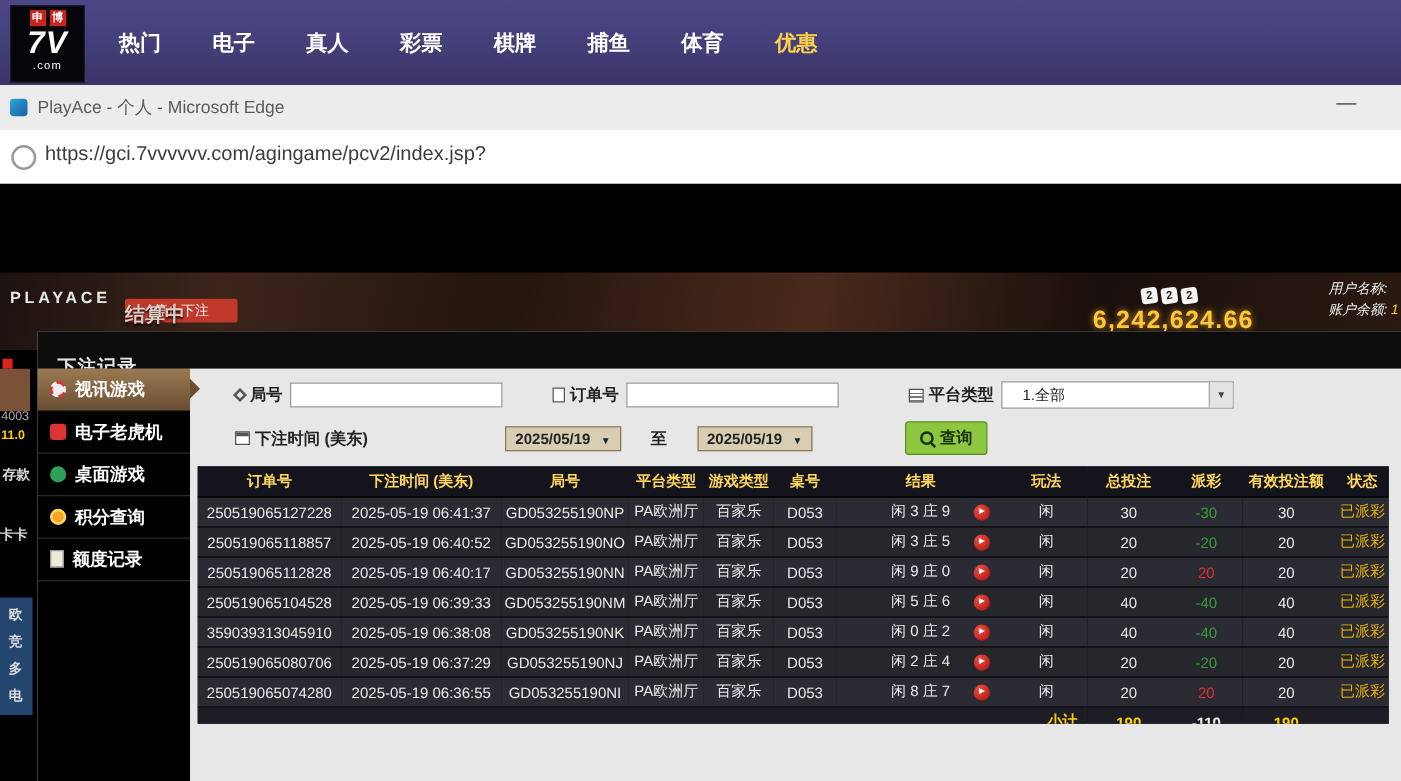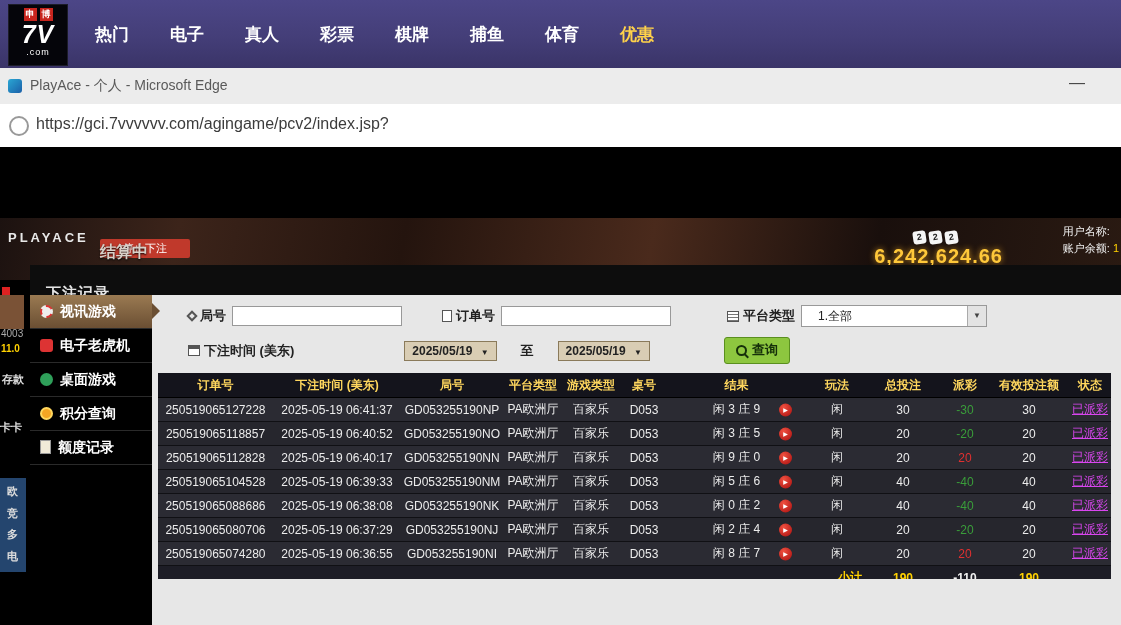--- a/index.html
+++ b/index.html
@@ -37,21 +37,21 @@
     background:linear-gradient(100deg,#1c1210 0%,#3c241a 16%,#24140e 36%,#4a2a1c 58%,#190f0c 78%,#2a1a12 100%);}
   .brand{position:absolute;left:8px;top:12px;color:#e8e8e8;font-size:13px;font-weight:bold;letter-spacing:3px;}
   .stopbtn{position:absolute;left:100px;top:21px;background:#c0392b;color:#fff;font-size:11px;
     padding:2px 23px;border-radius:2px;cursor:pointer;}
   .settling{position:absolute;left:100px;top:24px;color:#d8d0c8;font-size:16px;font-weight:bold;text-shadow:0 1px 2px #000;}
   .dice{position:absolute;right:160px;top:8px;}
   .die{width:13px;height:13px;background:#f5f5f5;border-radius:3px;color:#222;font-size:9px;font-weight:bold;
     text-align:center;line-height:13px;display:inline-block;margin-right:3px;transform:rotate(-8deg);}
   .jackpot{position:absolute;right:118px;top:27px;color:#ffc83a;font-size:20px;font-weight:bold;
     letter-spacing:1px;text-shadow:0 0 6px rgba(255,180,40,.8);}
-  .uinfo{position:absolute;right:2px;top:5px;font-size:11px;color:#f0f0f0;line-height:17px;white-space:nowrap;}
+  .uinfo{position:absolute;right:2px;top:5px;font-size:11px;color:#f0f0f0;line-height:17px;white-space:nowrap;font-style:italic;}
   .uinfo .uval{color:#ffd100;}
   
   .avatar-frag{position:absolute;left:0;top:295px;width:24px;height:34px;background:#7a5236;z-index:1;}
   .reddot{position:absolute;left:2px;top:287px;width:8px;height:8px;background:#d22;z-index:1;}
   .bluestrip{position:absolute;left:0;top:478px;width:26px;height:94px;background:#24456e;z-index:1;}
   .frag{position:absolute;color:#ddd;font-size:11px;z-index:1;font-weight:bold;}
   .frag0{left:1px;top:328px;color:#aaa;font-size:10px;font-weight:normal;}
   .frag1{left:1px;top:343px;color:#ffd100;font-size:10px;}
   .frag2{left:2px;top:372px;}
   .frag3{left:0;top:420px;}
@@ -109,21 +109,21 @@
   td{height:21px;text-align:center;color:#ececec;border-bottom:1px solid #101014;
     overflow:hidden;white-space:nowrap;}
   tbody tr:nth-child(odd){background:#2b2b33;}
   tbody tr:nth-child(even){background:#26262d;}
   td.res{position:relative;}
   .playbtn{position:absolute;right:12px;top:50%;transform:translateY(-50%);width:13px;height:13px;border-radius:50%;
     background:radial-gradient(circle at 35% 30%,#f05040,#a80e0e);color:#fff;font-size:6px;line-height:13px;
     text-align:center;cursor:pointer;}
   td.neg{color:#3a9d3a;}
   td.pos{color:#e03030;}
-  td.status{color:#d946ef;text-decoration:underline;}
+  td.status{color:#eab308;}
   tr.trow{background:#1d1d26 !important;}
   tr.trow td{border-bottom:1px solid #101014;}
   .tlabel{color:#ffd100;font-weight:bold;text-align:right !important;padding-right:8px;}
   .tval{color:#ffd100;font-weight:bold;}
   .tpay{color:#f0f0f0;font-weight:bold;}
   tr.gaprow{background:#0e0e12 !important;}
   tr.gaprow td{height:5px;border:none;}
 </style>
 </head>
 <body>
@@ -320,21 +320,21 @@
               <td>百家乐</td>
               <td>D053</td>
               <td class="res"><span>闲 5 庄 6</span><span class="playbtn">▶</span></td>
               <td>闲</td>
               <td>40</td>
               <td class="neg">-40</td>
               <td>40</td>
               <td class="status">已派彩</td>
             </tr>
             <tr>
-              <td>250519065088686</td>
+              <td>359039313045910</td>
               <td>2025-05-19 06:38:08</td>
               <td>GD053255190NK</td>
               <td>PA欧洲厅</td>
               <td>百家乐</td>
               <td>D053</td>
               <td class="res"><span>闲 0 庄 2</span><span class="playbtn">▶</span></td>
               <td>闲</td>
               <td>40</td>
               <td class="neg">-40</td>
               <td>40</td>

